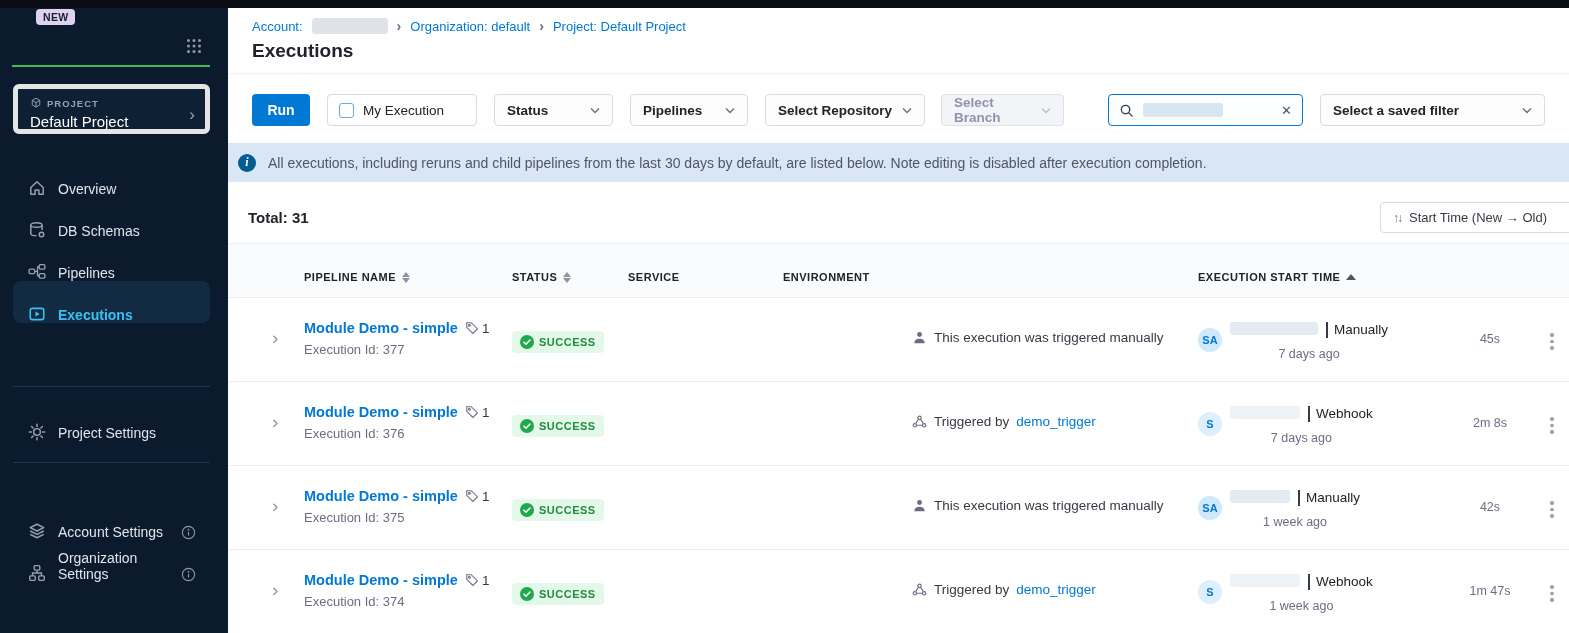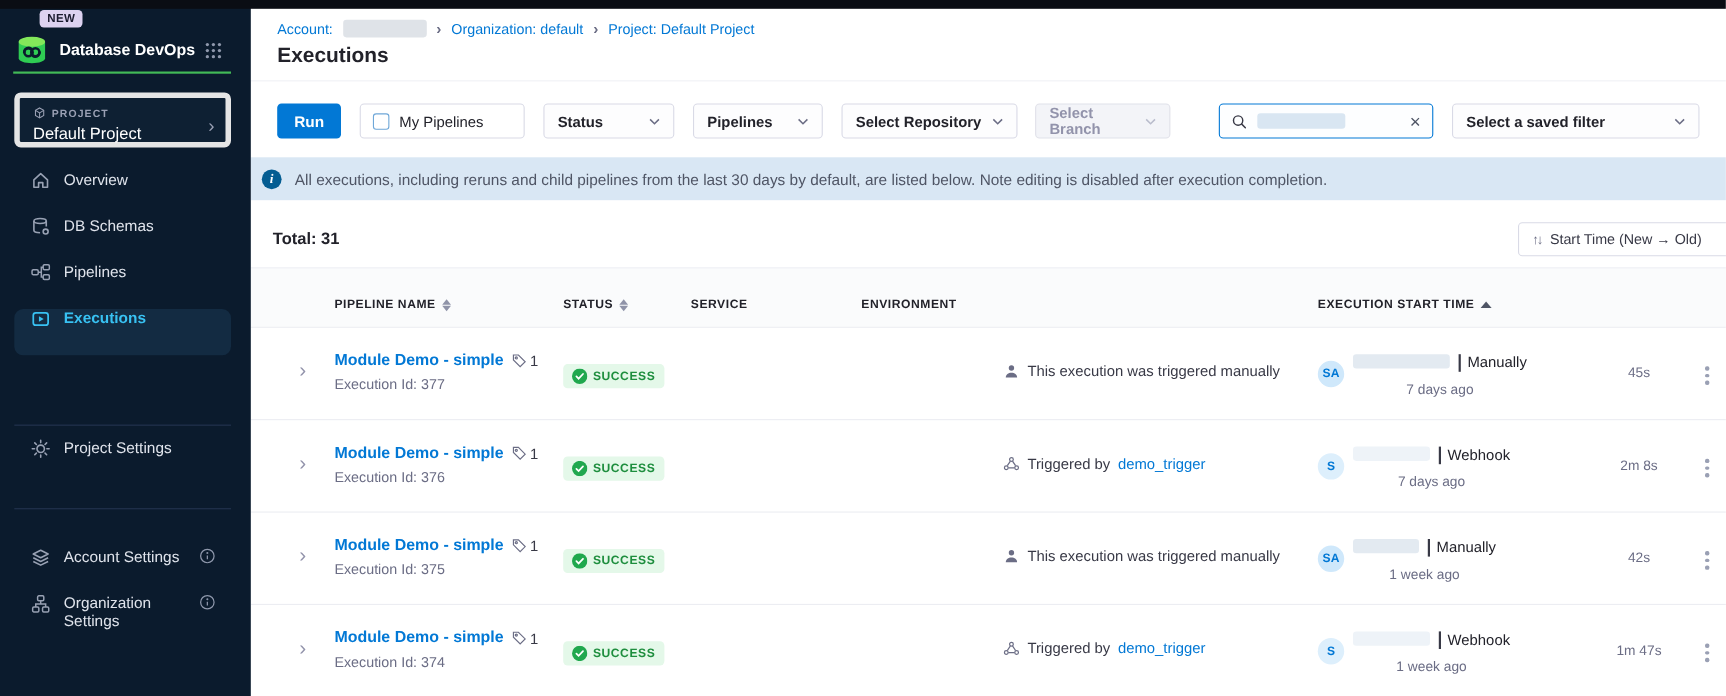--- a/index.html
+++ b/index.html
@@ -14,21 +14,21 @@
   .new-badge { position:absolute; left:36px; top:9px; background:#ddd2f0; color:#1c1c30; font-size:10.5px; font-weight:bold; padding:2px 7px; border-radius:4px; letter-spacing:.3px; }
   .logo-row { position:absolute; left:13px; top:31px; display:flex; align-items:center; }
   .logo-title { color:#fff; font-size:14.5px; font-weight:bold; margin-left:9px; }
   .grid-icon { position:absolute; right:26px; top:38px; color:#8f98ac; }
   .green-line { position:absolute; left:12px; top:65px; width:198px; height:2px; background:#42ba57; }
   .project-card { position:absolute; left:13px; top:84px; width:197px; height:50px; border:5px solid #e5e5e5; background:#0e2033; border-radius:6px; padding:8px 12px; cursor:pointer; }
   .project-eyebrow { display:flex; align-items:center; gap:5px; color:#9aa0b4; font-size:9.5px; font-weight:bold; letter-spacing:1px; }
   .project-name { color:#fff; font-size:15px; margin-top:4px; }
   .project-chevron { position:absolute; right:10px; top:16px; color:#9aa0b4; font-size:17px; }
   .nav { position:absolute; left:13px; top:155px; width:197px; }
-  .nav-item { display:flex; align-items:flex-start; height:42px; padding-left:15px; border-radius:8px; color:#e0e4ec; font-size:14px; cursor:pointer; }
+  .nav-item { display:flex; align-items:flex-end; height:42px; padding-left:15px; border-radius:8px; color:#e0e4ec; font-size:14px; cursor:pointer; }
   .nav-item .ni { width:18px; height:18px; margin-right:12px; color:#98a1b3; }
   .nav-item.active { background:#132b42; color:#38c1f2; font-weight:bold; }
   .nav-item.active .ni { color:#38c1f2; }
   .side-div { position:absolute; left:13px; width:197px; height:1px; background:#243450; }
   .nav-abs { position:absolute; left:13px; width:197px; }
   .info-right { margin-left:auto; margin-right:14px; color:#8f98ac; }
 
   
   .main { position:absolute; left:228px; top:8px; width:1341px; height:459px; background:#fff; }
   .breadcrumb { position:absolute; left:24px; top:10px; display:flex; align-items:center; gap:9px; font-size:13px; color:#0278d5; }
@@ -95,32 +95,20 @@
   .dots { position:absolute; left:1319px; top:32px; display:flex; flex-direction:column; gap:3px; padding:3px; cursor:pointer; }
   .dots i { width:3.5px; height:3.5px; border-radius:50%; background:#9aa0b4; }
 </style>
 </head>
 <body>
 
 <div class="topstrip"></div>
 
 <div class="sidebar">
   <div class="new-badge">NEW</div>
-  <div class="logo-row">
-    <span>
-      <svg width="32" height="30" viewBox="0 0 32 30">
-        <path d="M4 7 v15 c0 2.6 5.4 4.5 12 4.5 s12-1.9 12-4.5 V7" fill="#2fcc53"></path>
-        <ellipse cx="16" cy="7" rx="12" ry="4.5" fill="#83e85a"></ellipse>
-        <path d="M9 16.5 c0-2.2 1.8-4 4-4 2.9 0 4.3 4 3 5.5 M23 16.5 c0 2.2-1.8 4-4 4-2.9 0-4.3-4-3-5.5" stroke="#0b1b2d" stroke-width="2.4" fill="none" stroke-linecap="round"></path>
-        <circle cx="12.8" cy="16.5" r="3.6" stroke="#0b1b2d" stroke-width="2.2" fill="none"></circle>
-        <circle cx="19.2" cy="16.5" r="3.6" stroke="#0b1b2d" stroke-width="2.2" fill="none"></circle>
-      </svg>
-    </span>
-    <span class="logo-title">Database DevOps</span>
-  </div>
   <span class="grid-icon">
     <svg width="16" height="16" viewBox="0 0 16 16" fill="currentColor">
       <circle cx="2.5" cy="2.5" r="1.5"></circle>
         <circle cx="8" cy="2.5" r="1.5"></circle>
         <circle cx="13.5" cy="2.5" r="1.5"></circle>
       <circle cx="2.5" cy="8" r="1.5"></circle>
         <circle cx="8" cy="8" r="1.5"></circle>
         <circle cx="13.5" cy="8" r="1.5"></circle>
       <circle cx="2.5" cy="13.5" r="1.5"></circle>
         <circle cx="8" cy="13.5" r="1.5"></circle>
@@ -248,21 +236,21 @@
     <a>Organization: default</a>
     <span class="bc-sep">›</span>
     <a>Project: Default Project</a>
   </div>
   <div class="page-title">Executions</div>
   <div class="header-line"></div>
 
   <button class="tb run-btn">Run</button>
   <div class="tb chk-btn">
     <span class="checkbox"></span>
-    <span>My Pipelines</span>
+    <span>My Execution</span>
   </div>
   <div class="tb dd dd-status">
     <span>Status</span>
     <span class="chev-dn">
       <svg width="10" height="7" viewBox="0 0 10 7" stroke="currentColor" fill="none" stroke-width="1.4">
           <polyline points="1,1.5 5,5.5 9,1.5"></polyline>
         </svg>
     </span>
   </div>
   <div class="tb dd dd-pipelines">

